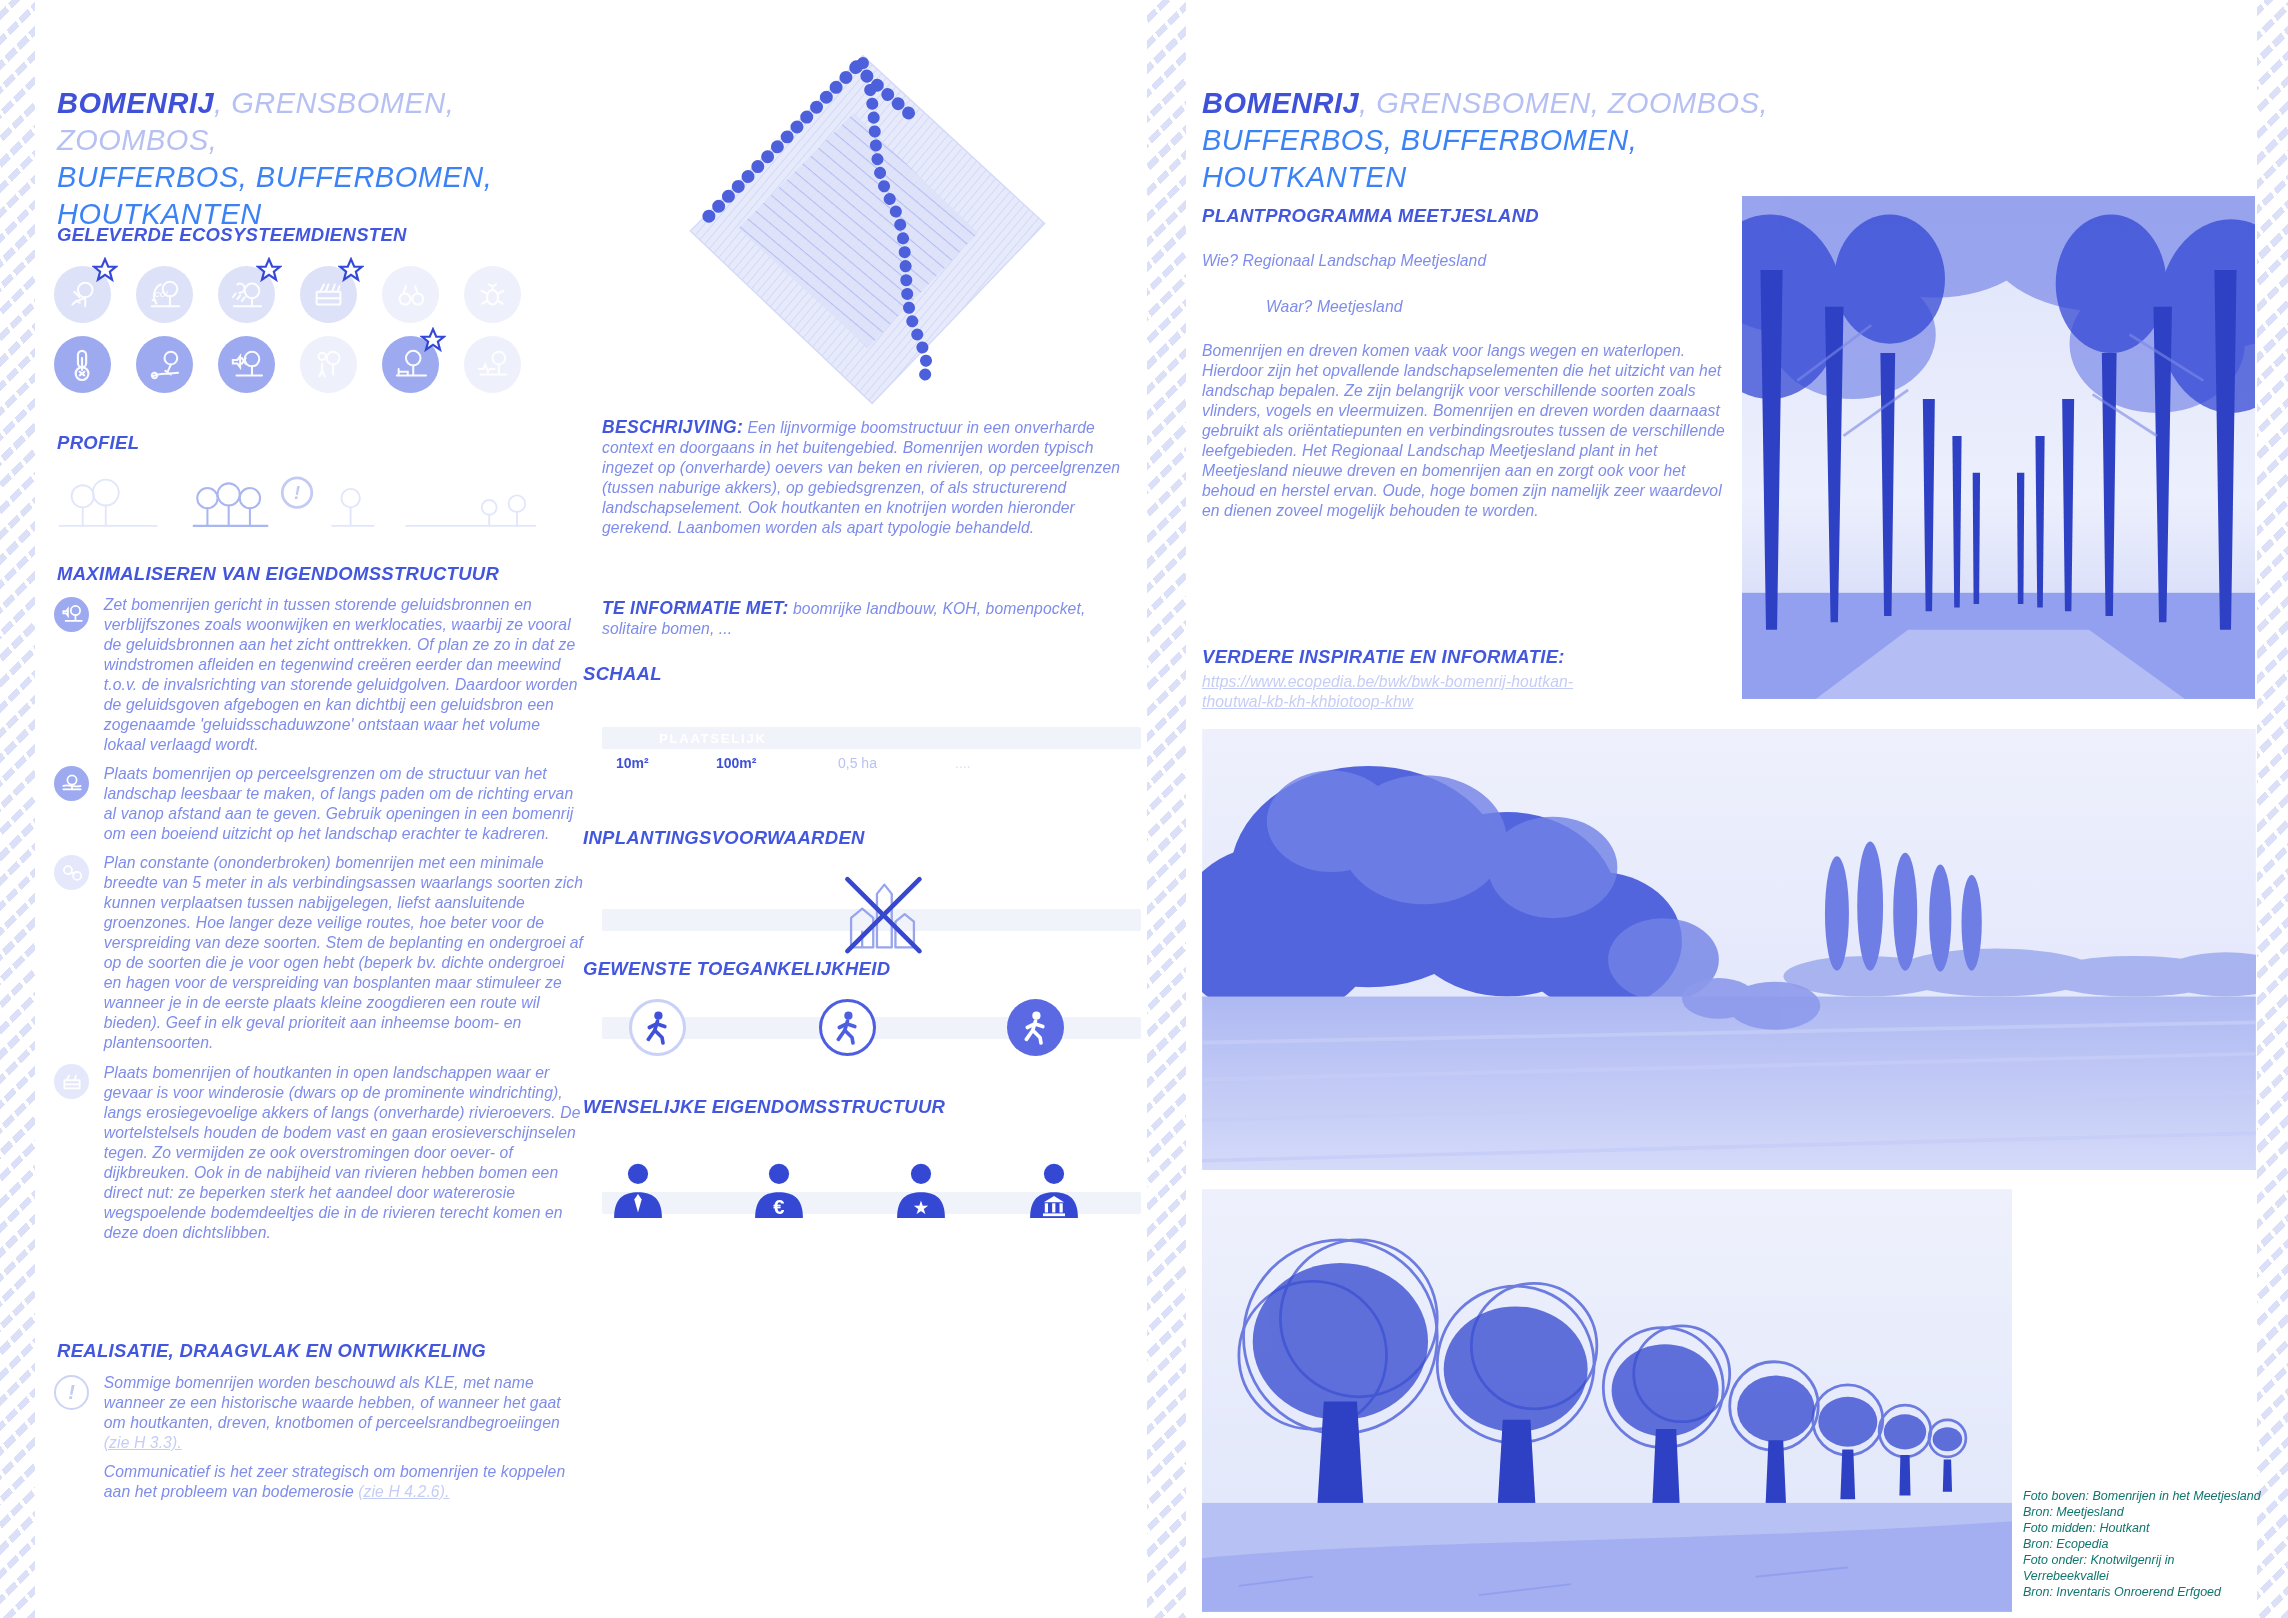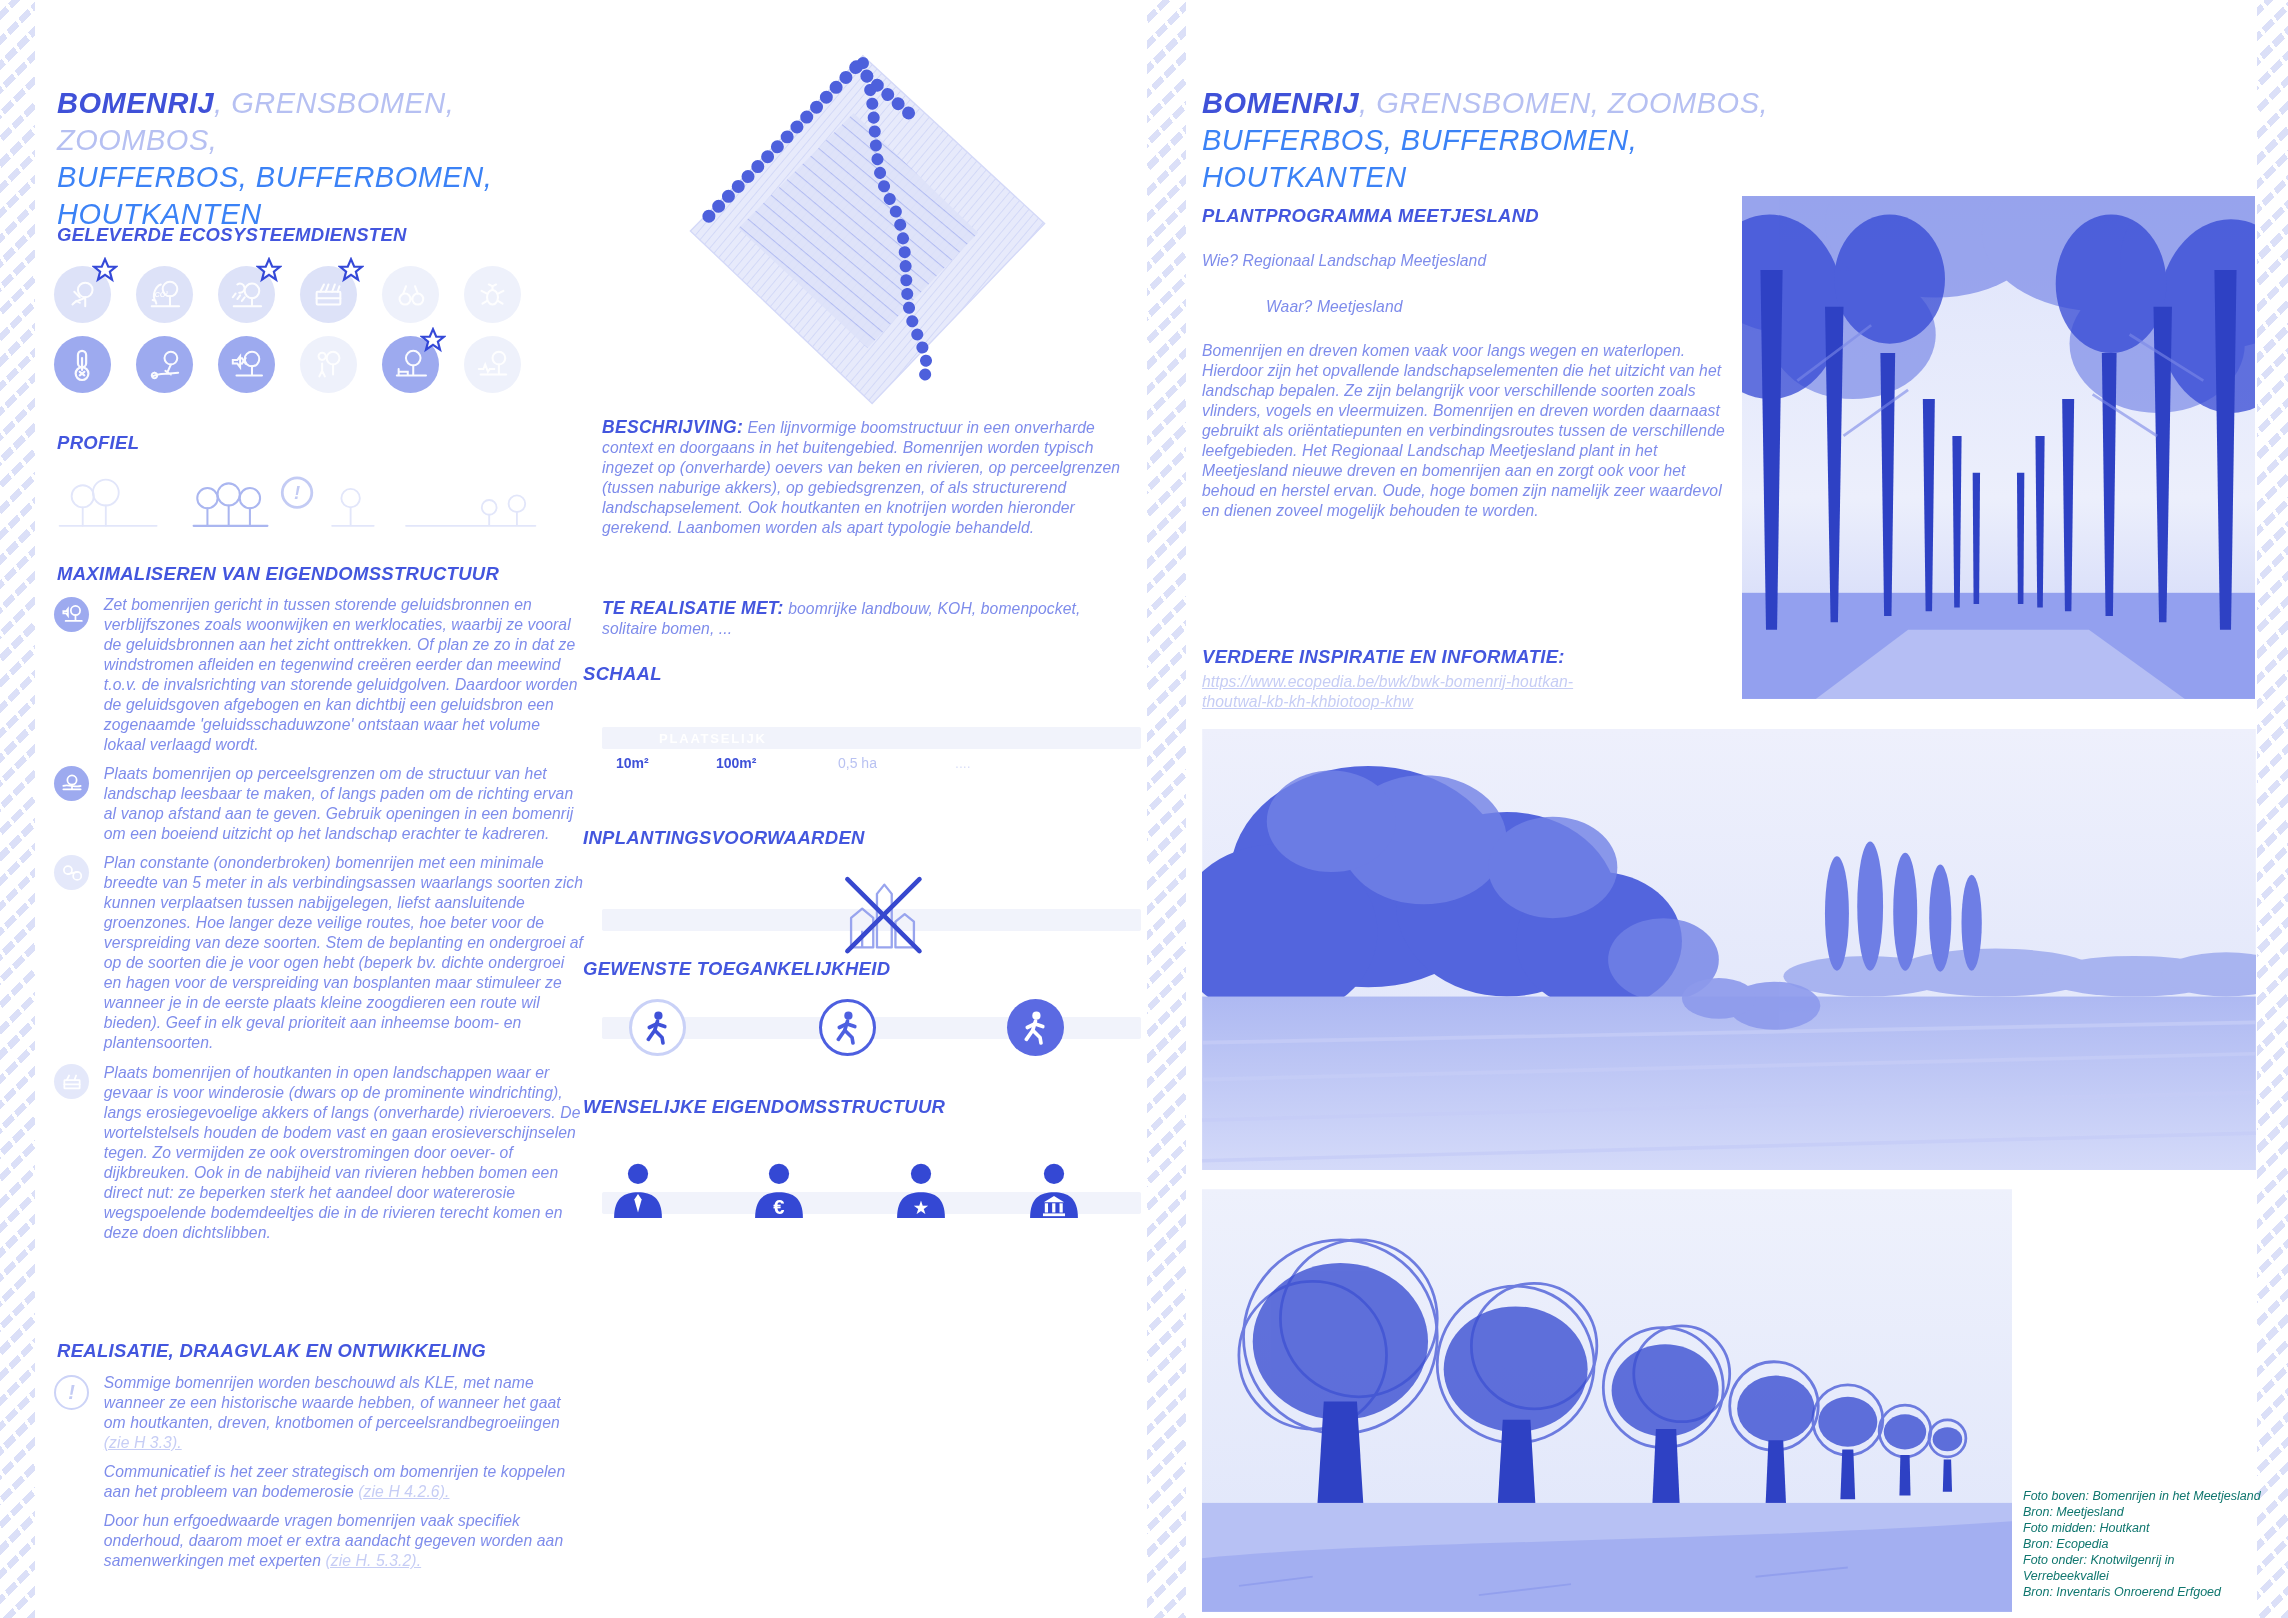--- a/index.html
+++ b/index.html
@@ -287,24 +287,20 @@
   <div class="item">
     <div class="bicon excl">
         <span class="excl-mark">!</span>
       </div>
     <div class="itext body-t"><span>Sommige bomenrijen worden beschouwd als KLE, met name wanneer ze een historische waarde hebben, of wanneer het gaat om houtkanten, dreven, knotbomen of perceelsrandbegroeiingen </span><a class="lnk" href="#">(zie H 3.3).</a></div>
   </div>
   <div class="item">
     <div class="bicon none"></div>
     <div class="itext body-t"><span>Communicatief is het zeer strategisch om bomenrijen te koppelen aan het probleem van bodemerosie </span><a class="lnk" href="#">(zie H 4.2.6).</a></div>
   </div>
-  <div class="item">
-    <div class="bicon none"></div>
-    <div class="itext body-t"><span>Door hun erfgoedwaarde vragen bomenrijen vaak specifiek onderhoud, daarom moet er extra aandacht gegeven worden aan samenwerkingen met experten </span><a class="lnk" href="#">(zie H. 5.3.2).</a></div>
-  </div>
 </div>
 
 <div class="abs" style="left:683px;top:48px;">
   <svg width="369" height="365" viewBox="0 0 400 395">
     <defs>
       <pattern id="fineHatch" width="7" height="7" patternTransform="rotate(40)" patternUnits="userSpaceOnUse">
         <rect width="7" height="7" fill="#e7eafb"></rect>
           <line x1="0" y1="0" x2="0" y2="7" stroke="#c9d0f6" stroke-width="1.4"></line>
       </pattern>
       <pattern id="rowHatch" width="12" height="12" patternTransform="rotate(130)" patternUnits="userSpaceOnUse">
@@ -319,21 +315,21 @@
     <path d="M195,16 C215,70 200,120 225,165 C250,210 235,260 250,300 C258,322 268,338 262,355" fill="none" stroke="#4d60dc" stroke-width="13" stroke-linecap="round" stroke-dasharray="0.1 15"></path>
     <path d="M188,20 L250,75" fill="none" stroke="#4d60dc" stroke-width="14" stroke-linecap="round" stroke-dasharray="0.1 15"></path>
   </svg>
 </div>
 
 <div class="abs body-t" style="left:602px;top:417px;width:533px;">
   <span class="h-sec" style="font-size:17.5px;">BESCHRIJVING:</span><span> Een lijnvormige boomstructuur in een onverharde context en doorgaans in het buitengebied. Bomenrijen worden typisch ingezet op (onverharde) oevers van beken en rivieren, op perceelgrenzen (tussen naburige akkers), op gebiedsgrenzen, of als structurerend landschapselement. Ook houtkanten en knotrijen worden hieronder gerekend. Laanbomen worden als apart typologie behandeld.</span>
 </div>
 
 <div class="abs body-t" style="left:602px;top:598px;width:533px;">
-  <span class="h-sec" style="font-size:17.5px;">TE REALISATIE MET:</span><span> boomrijke landbouw, KOH, bomenpocket, solitaire bomen, ...</span>
+  <span class="h-sec" style="font-size:17.5px;">TE INFORMATIE MET:</span><span> boomrijke landbouw, KOH, bomenpocket, solitaire bomen, ...</span>
 </div>
 
 <div class="abs h-sec" style="left:583px;top:663px;">SCHAAL</div>
 
 <div class="bar" style="left:602px;top:727px;width:539px;">
   <span class="inbar">PLAATSELIJK</span>
   <span class="tick strong" style="left:14px;">10m²</span>
   <span class="tick strong" style="left:114px;">100m²</span>
   <span class="tick light" style="left:236px;">0,5 ha</span>
   <span class="tick faint" style="left:353px;">....</span>

